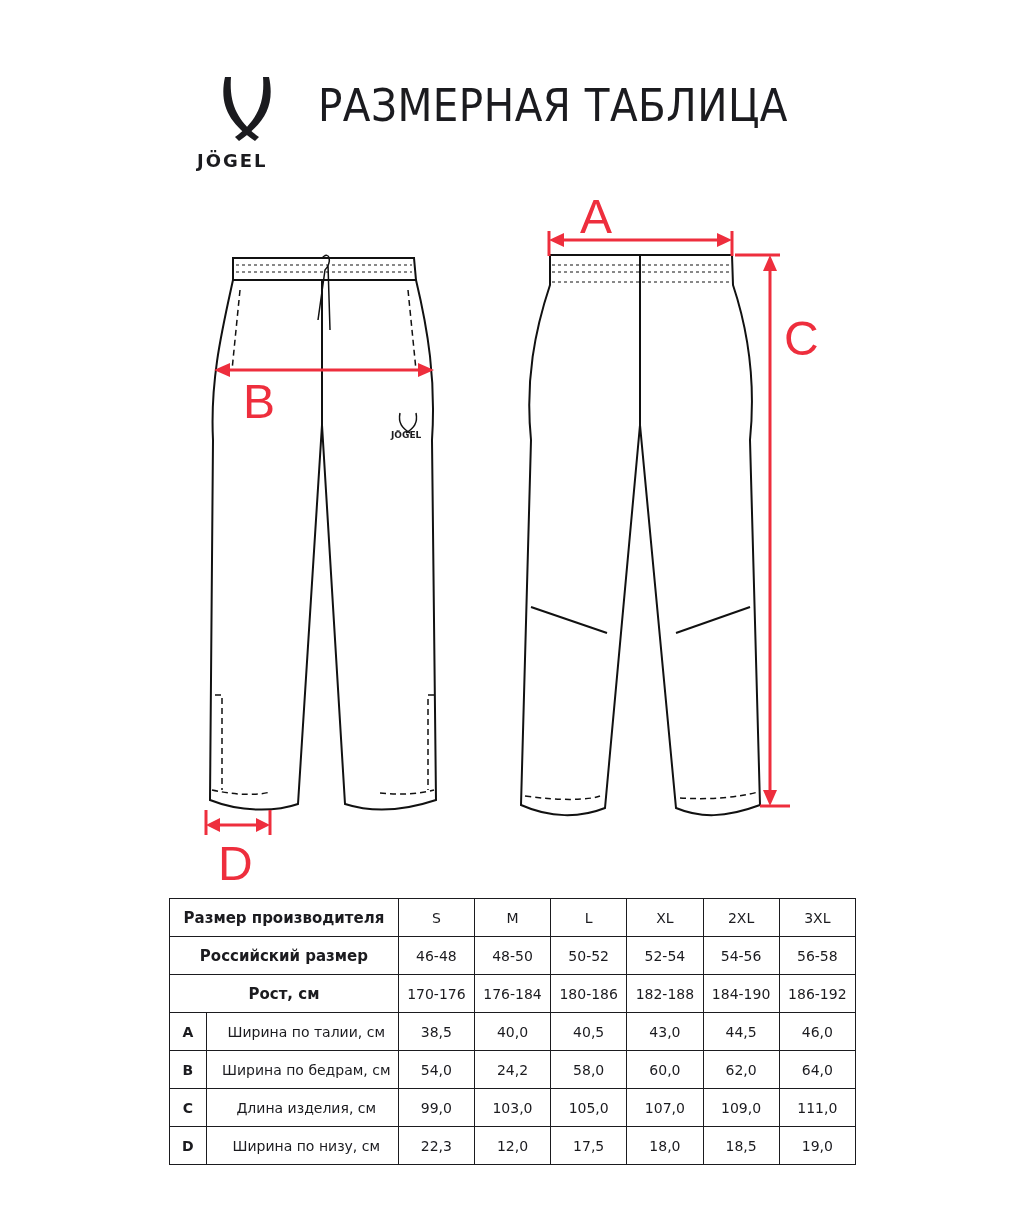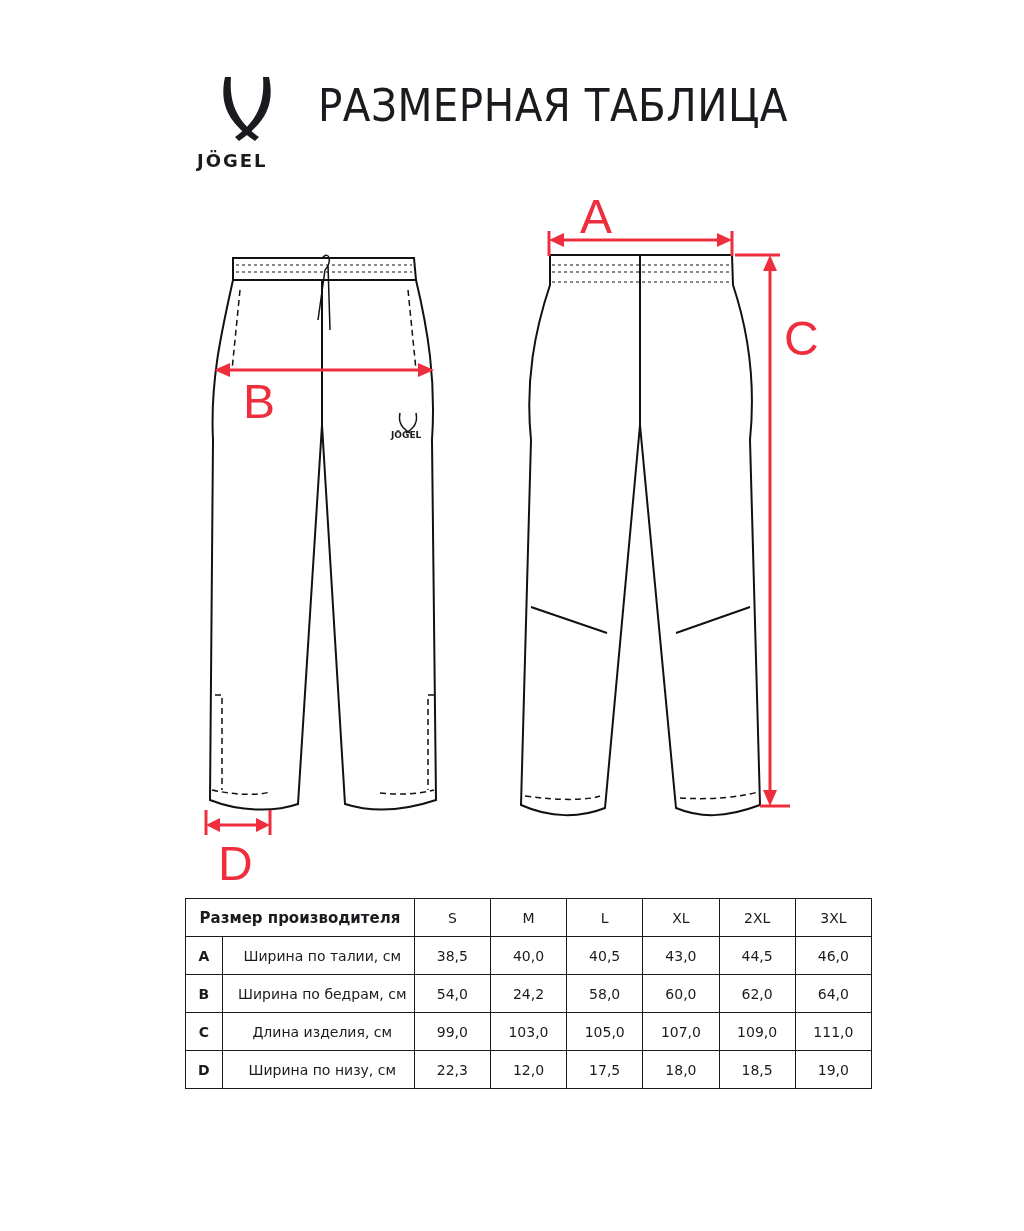--- a/index.html
+++ b/index.html
@@ -2,21 +2,21 @@
 <html><head>
 <meta charset="utf-8">
 <style>
   html, body { margin: 0; padding: 0; background: #ffffff; }
   body { width: 1024px; height: 1231px; position: relative; overflow: hidden; font-family: "DejaVu Sans", sans-serif; color: #1b1b1f; }
   .logo { position: absolute; left: 195px; top: 75px; width: 105px; height: 100px; }
   .logo-word { position: absolute; left: 197px; top: 150px; font-size: 18px; font-weight: bold; letter-spacing: 2px; font-family: "DejaVu Sans", sans-serif; }
   .title { position: absolute; left: 318px; top: 80px; font-size: 44px; font-weight: normal; letter-spacing: 0.5px; font-family: "DejaVu Sans", sans-serif; color:#1b1b1f; transform: scaleX(0.92); transform-origin: left center; }
   .drawing { position: absolute; left: 0; top: 0; width: 1024px; height: 890px; }
   .marker { position: absolute; color: #ee2e3d; font-family: "Liberation Sans", sans-serif; font-size: 48px; line-height: 1; }
-  table.sizes { position: absolute; left: 169px; top: 898px; width: 687px; border-collapse: collapse; font-family: "DejaVu Sans", sans-serif; font-size: 14px; margin-left: 16px; }
+  table.sizes { position: absolute; left: 169px; top: 898px; width: 687px; border-collapse: collapse; font-family: "DejaVu Sans", sans-serif; font-size: 14px; }
   table.sizes td { border: 1.5px solid #1b1b1f; text-align: center; height: 37px; padding: 0; }
   .hdr { font-weight: bold; font-size: 15px; }
   .letter { font-weight: bold; width: 36px; }
   .param { text-align: left; padding-left: 8px !important; width: 185px; }
   .val { width: 76px; }
 </style>
 </head>
 <body>
 
 <svg class="logo" viewBox="0 0 105 100">
@@ -98,20 +98,38 @@
       <tr>
     <td class="hdr" colspan="2">Размер производителя</td>
     <td class="val">S</td>
     <td class="val">M</td>
     <td class="val">L</td>
     <td class="val">XL</td>
     <td class="val">2XL</td>
     <td class="val">3XL</td>
   </tr>
   <tr>
+    <td class="hdr" colspan="2">Российский размер</td>
+    <td>46-48</td>
+    <td>48-50</td>
+    <td>50-52</td>
+    <td>52-54</td>
+    <td>54-56</td>
+    <td>56-58</td>
+  </tr>
+  <tr>
+    <td class="hdr" colspan="2">Рост, см</td>
+    <td>170-176</td>
+    <td>176-184</td>
+    <td>180-186</td>
+    <td>182-188</td>
+    <td>184-190</td>
+    <td>186-192</td>
+  </tr>
+  <tr>
     <td class="letter">A</td>
     <td class="param">Ширина по талии, см</td>
     <td>38,5</td>
     <td>40,0</td>
     <td>40,5</td>
     <td>43,0</td>
     <td>44,5</td>
     <td>46,0</td>
   </tr>
   <tr>

